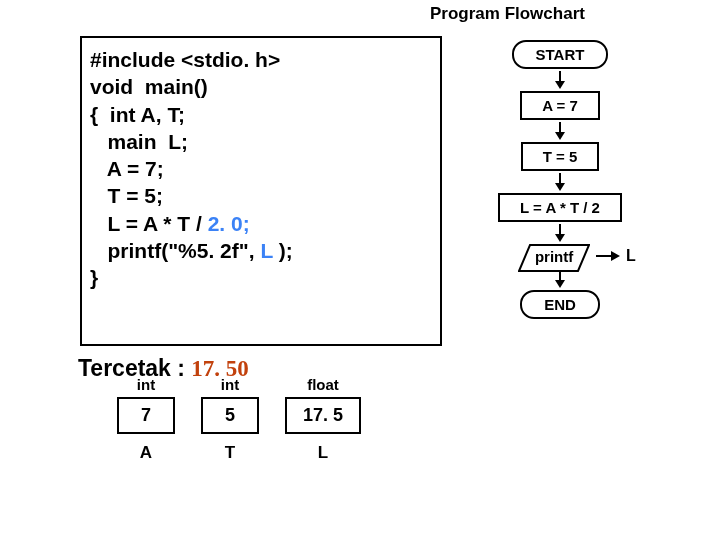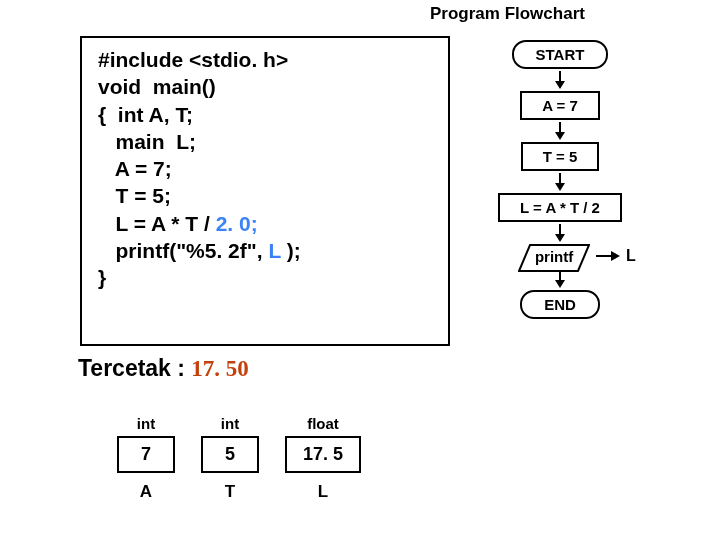--- a/index.html
+++ b/index.html
@@ -19,21 +19,21 @@
       font-size: 17px;
     }
     .codebox {
       position: absolute;
       top: 36px;
       left: 80px;
       width: 340px;
       height: 290px;
       border: 2px solid #000;
       background: #fff;
-      padding: 8px 10px 8px 16px;
+      padding: 8px 10px 8px 8px;
       font-size: 21px;
       font-weight: bold;
       line-height: 1.3;
     }
     .codebox div { white-space: pre; }
     .code-red { color: #3b82f6; }
     .flow {
       position: absolute;
       top: 40px;
       left: 460px;
@@ -81,21 +81,21 @@
     .result-line {
       position: absolute;
       top: 355px;
       left: 78px;
       font-size: 23px;
       font-weight: bold;
     }
     .result-line .redv { color: #c2410c; font-family: Liberation Serif, serif; }
     .cells {
       position: absolute;
-      top: 412px;
+      top: 373px;
       left: 92px;
       font-size: 15px;
     }
     .cells table { border-collapse: separate; border-spacing: 24px 2px; }
     .cells th { font-weight: bold; font-size: 15px; }
     .cells .cell {
       border: 2px solid #000;
       padding: 6px 16px;
       font-weight: bold;
       font-size: 18px;

